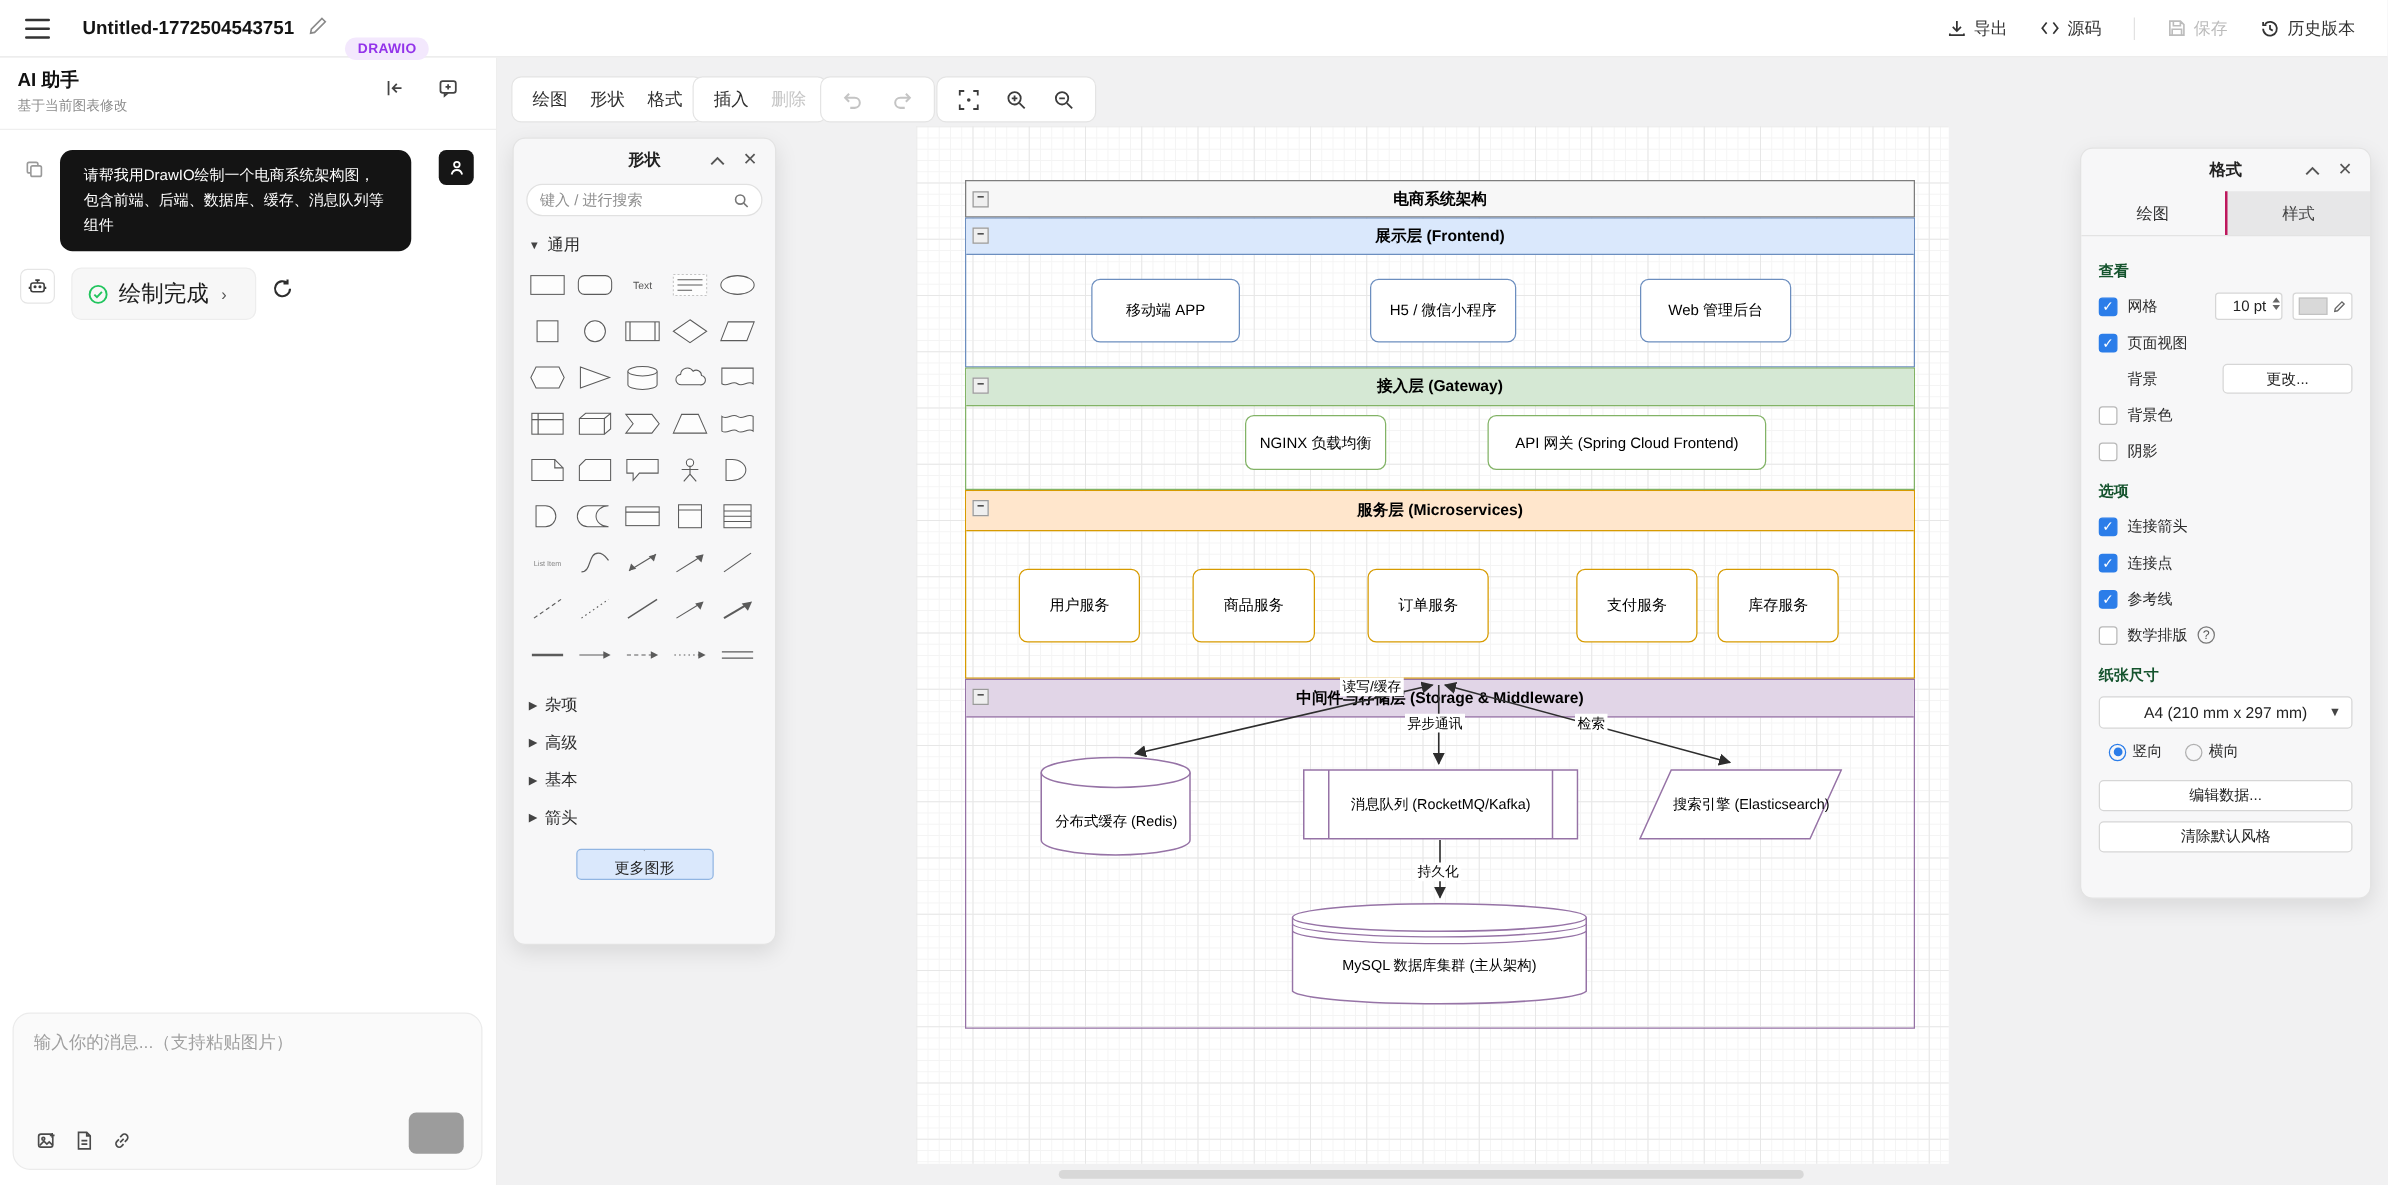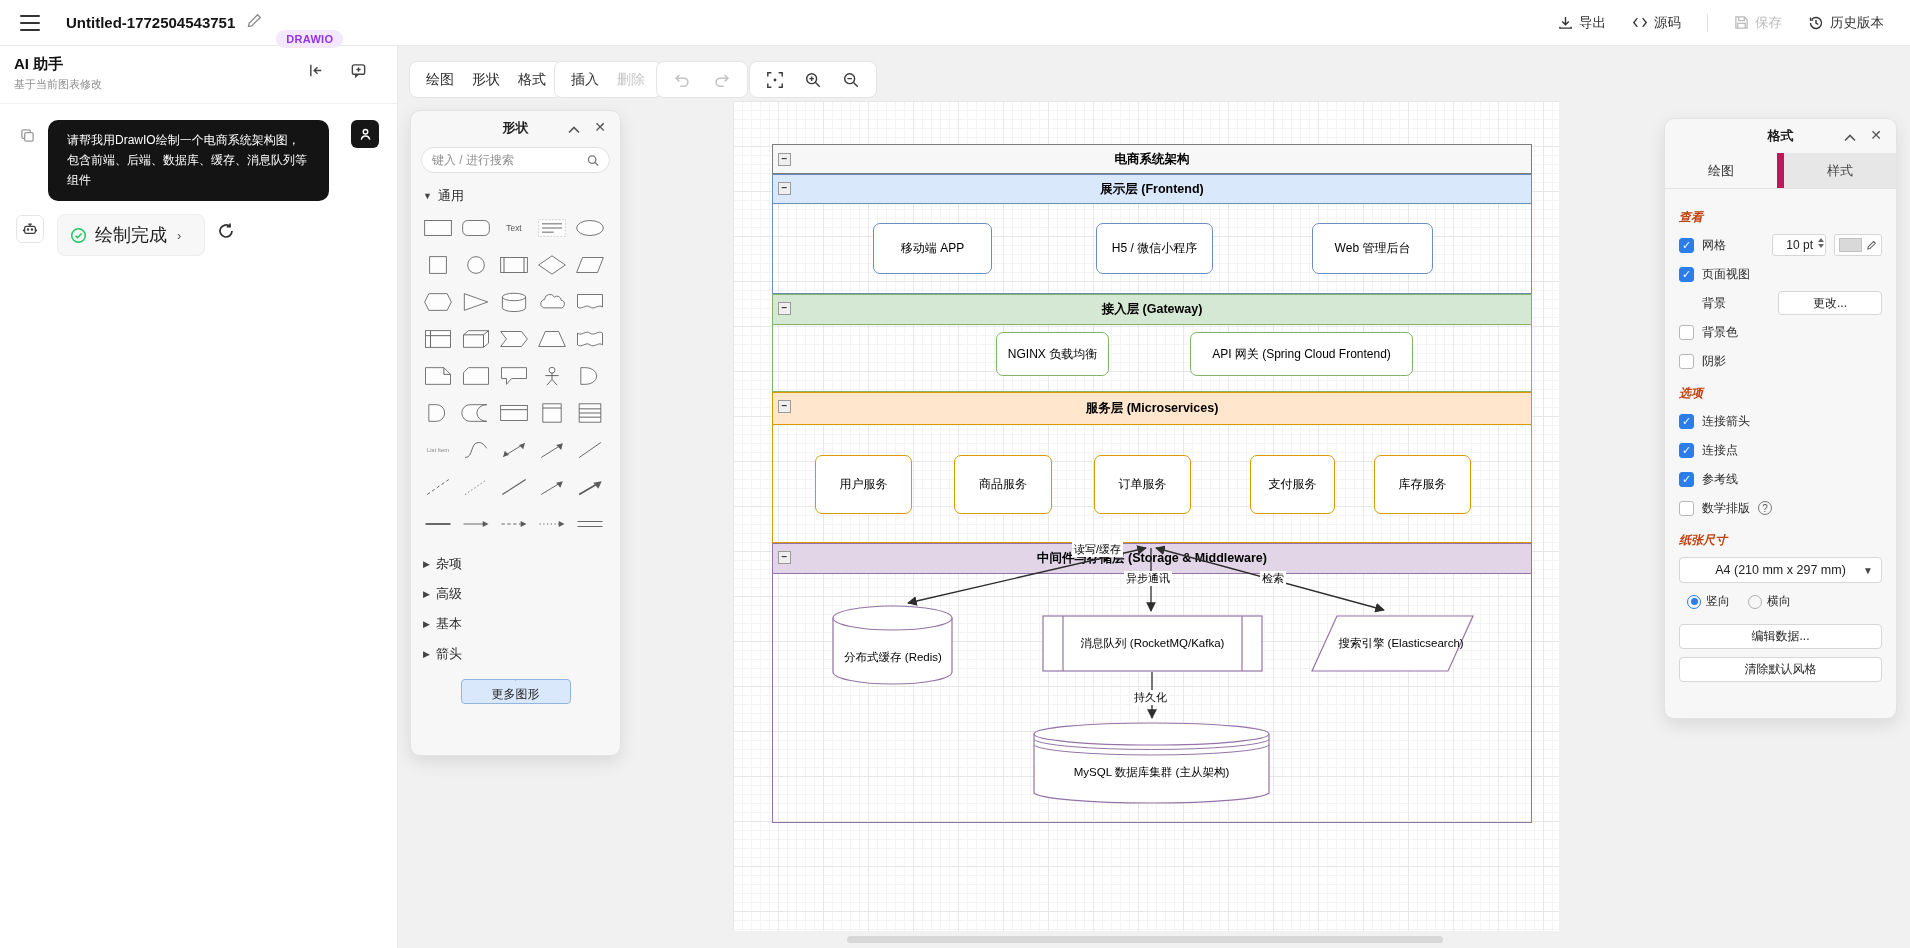--- a/index.html
+++ b/index.html
@@ -123,23 +123,23 @@
   
   .format-panel { position:absolute; left:1266px; top:72px; width:233px; height:601px; background:#f7f7f8;
     border:1px solid #e3e3e3; border-radius:10px; box-shadow:0 6px 18px rgba(0,0,0,.10); z-index:32; overflow:hidden; }
   .fp-header { height:34px; display:flex; align-items:center; position:relative; }
   .fp-header .fp-title { flex:1; text-align:center; font-size:13px; font-weight:700; color:#222; }
   .fp-header .picon { position:absolute; top:9px; color:#555; cursor:pointer; }
   .fp-header .up { right:40px; }
   .fp-header .close { right:14px; font-size:14px; line-height:14px; }
   .fp-tabs { display:flex; height:36px; border-bottom:1px solid #e3e3e3; }
   .fp-tab { flex:1; display:flex; align-items:center; justify-content:center; font-size:13px; color:#333; cursor:pointer; }
-  .fp-tab.inactive { background:#e7e7e8; border-left:7px solid #be185d; color:#444; }
+  .fp-tab.inactive { background:#e7e7e8; border-left:2px solid #be185d; color:#444; }
   .fp-body { padding:12px 14px; }
-  .fp-sec { font-size:12px; font-weight:700; color:#c2410c; margin:8px 0 8px;font-style:italic; }
+  .fp-sec { font-size:12px; font-weight:700; color:#14532d; margin:8px 0 8px; }
   .fp-row { display:flex; align-items:center; gap:8px; margin:9px 0; font-size:12px; color:#2b2b2b; position:relative; height:20px; }
   .cb { width:15px; height:15px; border:1px solid #b8b8b8; border-radius:3px; background:#fff; flex:0 0 auto;
     display:flex; align-items:center; justify-content:center; font-size:11px; color:#fff; cursor:pointer; }
   .cb.on { background:#2b7de9; border-color:#2b7de9; }
   .cb.on::after { content:"✓"; }
   .grid-size-box { position:absolute; right:56px; width:54px; height:22px; background:#fff; border:1px solid #d6d6d6;
     border-radius:3px; font-size:12px; display:flex; align-items:center; justify-content:flex-end; padding-right:12px; color:#222; }
   .stepper { position:absolute; right:58px; top:3px; display:flex; flex-direction:column; gap:2px; }
   .stepper i { width:0; height:0; border-left:3.5px solid transparent; border-right:3.5px solid transparent; display:block; }
   .stepper .upar { border-bottom:4px solid #666; }
@@ -255,20 +255,44 @@
       </svg>
     <span class="lbl">绘制完成</span>
     <span class="chev">›</span>
   </div>
   <span class="refresh-btn">
     <svg width="18" height="18" viewBox="0 0 18 18" fill="none" stroke="currentColor" stroke-width="1.7">
         <path d="M15 9a6 6 0 1 1-2-4.5M13 1.5v3.2H9.8"></path>
       </svg>
   </span>
 
+  <div class="chat-input">
+    <textarea placeholder="输入你的消息...（支持粘贴图片）" style=""></textarea>
+    <div class="ci-icons">
+      <span>
+        <svg width="17" height="17" viewBox="0 0 18 18" fill="none" stroke="currentColor" stroke-width="1.4">
+            <rect x="2" y="3.5" width="12" height="11" rx="2"></rect>
+            <circle cx="6" cy="7.5" r="1.2"></circle>
+            <path d="M3 13l3.5-3.5 2.5 2.5 2-2 3 3M13.5 2.5v4M11.5 4.5h4"></path>
+          </svg>
+      </span>
+      <span>
+        <svg width="15" height="17" viewBox="0 0 16 18" fill="none" stroke="currentColor" stroke-width="1.4">
+            <path d="M3 2h7l3 3v11H3z M10 2v3h3"></path>
+            <path d="M5.5 9h5M5.5 12h5"></path>
+          </svg>
+      </span>
+      <span>
+        <svg width="17" height="17" viewBox="0 0 18 18" fill="none" stroke="currentColor" stroke-width="1.4">
+            <path d="M7.5 10.5 10.5 7.5M6.5 8 4.8 9.7a2.8 2.8 0 0 0 4 4L10.4 12M11.5 10l1.7-1.7a2.8 2.8 0 0 0-4-4L7.6 6"></path>
+          </svg>
+      </span>
+    </div>
+    <div class="send-btn"></div>
+  </div>
 </div>
 
 <div class="main">
 
   <div class="tgroup" style="left:11px;">
     <span class="t">绘图</span>
     <span class="t">形状</span>
     <span class="t">格式</span>
   </div>
   <div class="tgroup" style="left:156px;">
@@ -338,21 +362,21 @@
       </div>
 
       <div class="layer l-services">
         <div class="layer-header">
             <span class="minus">−</span>
           <span>服务层 (Microservices)</span>
           </div>
         <div class="node n-orange" style="left:42px; top:62px; width:97px; height:59px;">用户服务</div>
         <div class="node n-orange" style="left:181px; top:62px; width:98px; height:59px;">商品服务</div>
         <div class="node n-orange" style="left:321px; top:62px; width:97px; height:59px;">订单服务</div>
-        <div class="node n-orange" style="left:477px; top:62px; width:85px; height:59px;text-align:right;">支付服务</div>
+        <div class="node n-orange" style="left:488px; top:62px; width:97px; height:59px;text-align:right;">支付服务</div>
         <div class="node n-orange" style="left:601px; top:62px; width:97px; height:59px;">库存服务</div>
       </div>
 
       <div class="layer l-middleware">
         <div class="layer-header">
             <span class="minus">−</span>
           <span>中间件与存储层 (Storage &amp; Middleware)</span>
           </div>
       </div>
 

